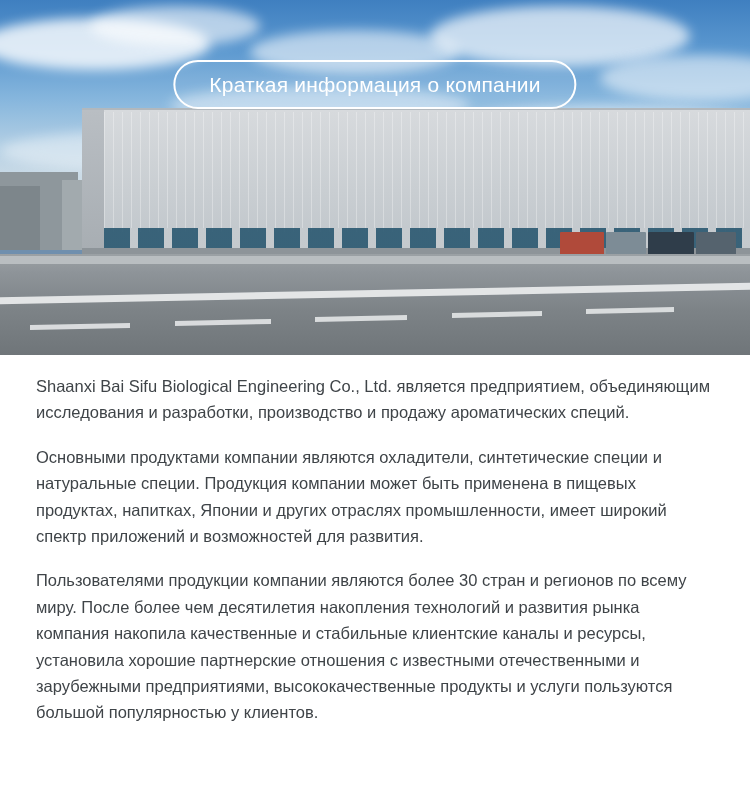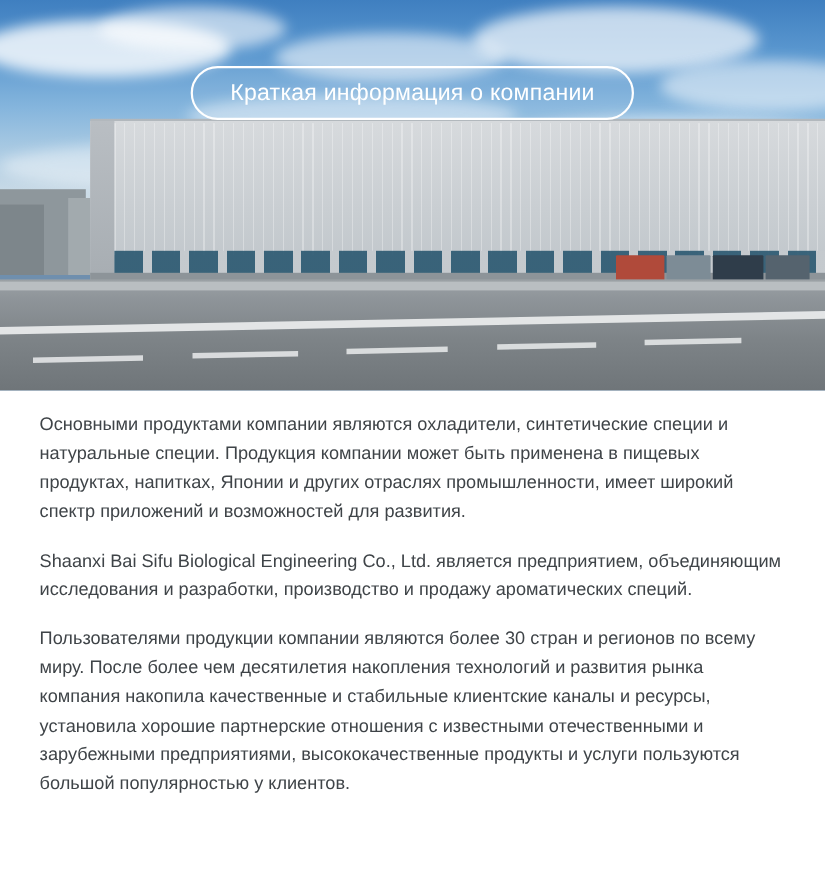--- a/index.html
+++ b/index.html
@@ -231,18 +231,18 @@
     <div class="dash d1"></div>
     <div class="dash d2"></div>
     <div class="dash d3"></div>
     <div class="dash d4"></div>
     <div class="dash d5"></div>
 
     <div class="title-pill">Краткая информация о компании</div>
   </div>
 
   <div class="content">
+    <p class="para">Shaanxi Bai Sifu Biological Engineering Co., Ltd. является предприятием, объединяющим исследования и разработки, производство и продажу ароматических специй.</p>
     <p class="para">Основными продуктами компании являются охладители, синтетические специи и натуральные специи. Продукция компании может быть применена в пищевых продуктах, напитках, Японии и других отраслях промышленности, имеет широкий спектр приложений и возможностей для развития.</p>
-    <p class="para">Shaanxi Bai Sifu Biological Engineering Co., Ltd. является предприятием, объединяющим исследования и разработки, производство и продажу ароматических специй.</p>
     <p class="para">Пользователями продукции компании являются более 30 стран и регионов по всему миру. После более чем десятилетия накопления технологий и развития рынка компания накопила качественные и стабильные клиентские каналы и ресурсы, установила хорошие партнерские отношения с известными отечественными и зарубежными предприятиями, высококачественные продукты и услуги пользуются большой популярностью у клиентов.</p>
   </div>
 
 </div>
 
 </body></html>

